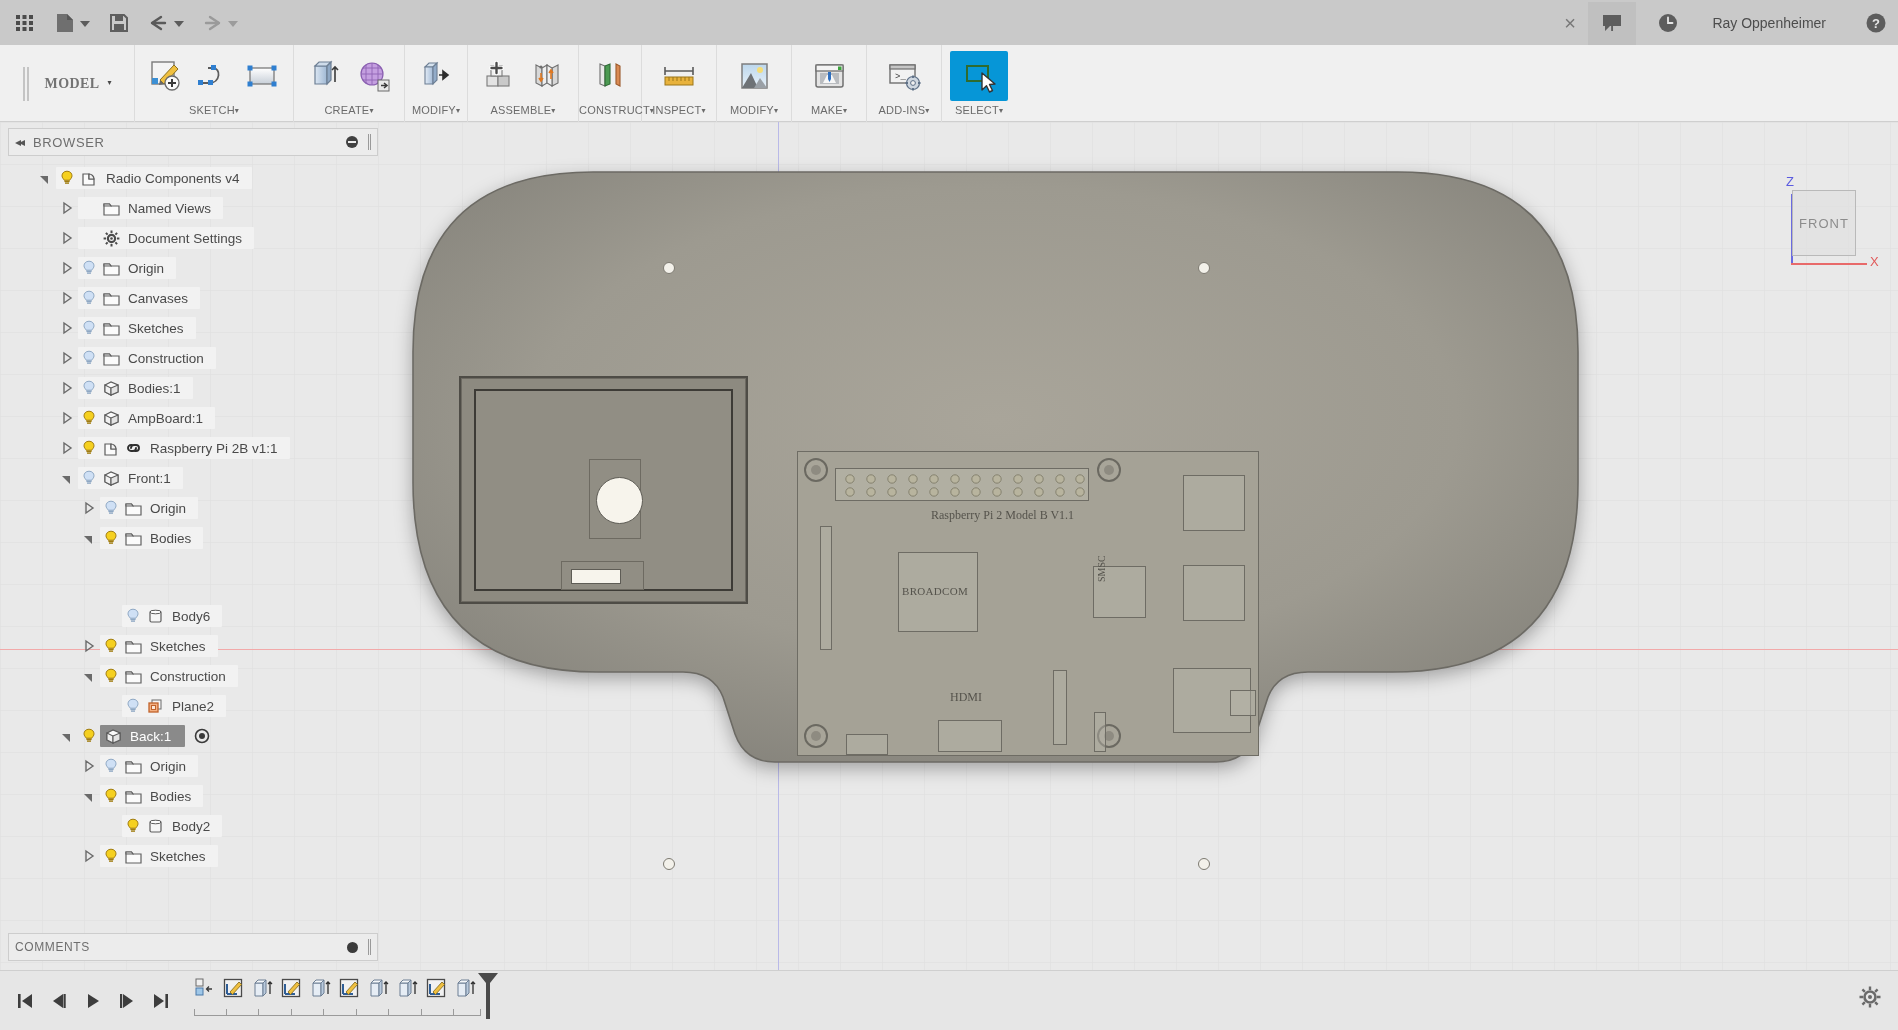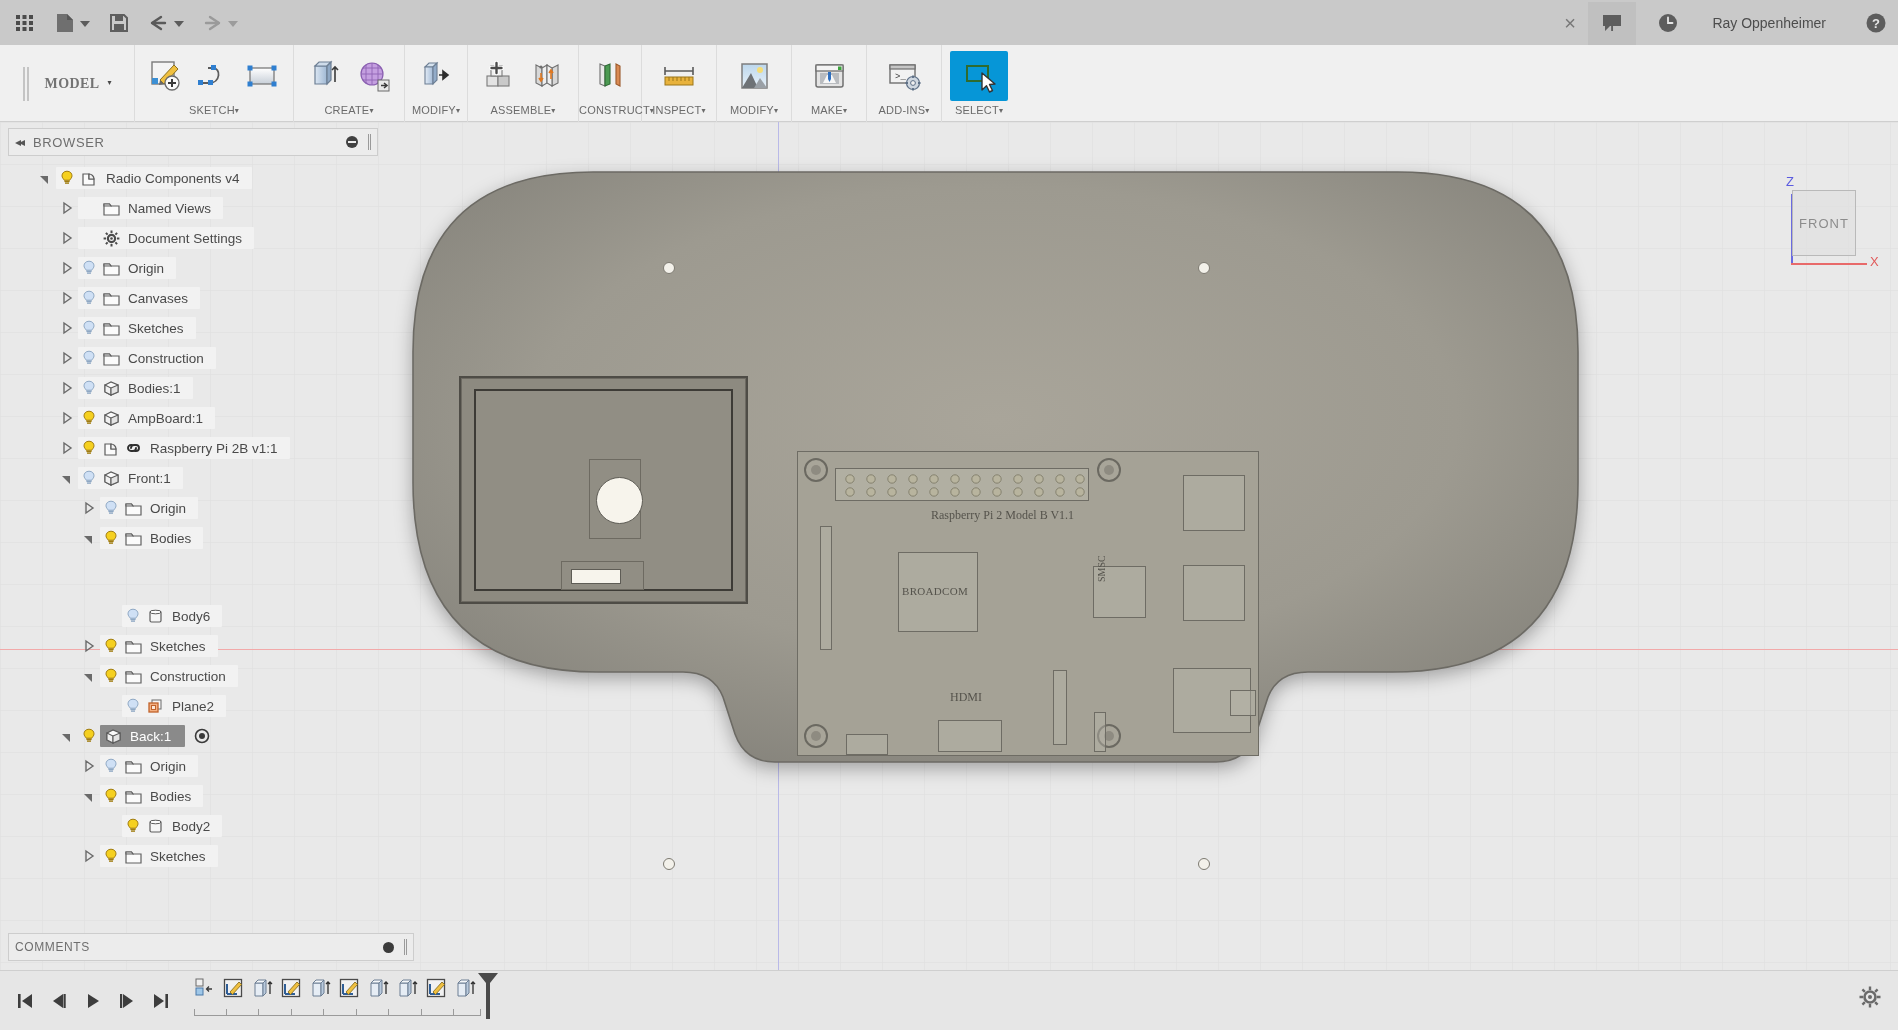--- a/index.html
+++ b/index.html
@@ -104,21 +104,21 @@
   .bulb { width:22px; height:22px; flex:none; display:flex; align-items:center; justify-content:center;}
   .ic { width:22px; height:22px; flex:none; display:flex; align-items:center; justify-content:center;}
   .tlabel { padding:0 4px 0 6px; white-space:nowrap;}
   .pill-sel {
     background:#8a8a8a; color:#fff; border-radius:1px; padding:1px 10px 1px 2px;
     display:flex; align-items:center; height:22px;
   }
 
   
   #comments {
-    position:absolute; left:8px; top:933px; width:406px; height:28px;
+    position:absolute; left:8px; top:933px; width:370px; height:28px;
     background:#ececec; border:1px solid #cdcdcd;
     display:flex; align-items:center; padding:4px 6px; gap:10px;
   }
   #comments .lbl { font-size:12px; color:#6e6e6e; letter-spacing:.6px; flex:1;}
   #comments .dot { width:11px;height:11px;border-radius:50%;background:#3b3b3b; }
   #comments .vgrip { width:3px; height:16px; border-left:1px solid #9a9a9a; border-right:1px solid #9a9a9a;}
 
   
   #canvas {
     position:absolute; left:0px; top:122px; width:1898px; height:848px;

